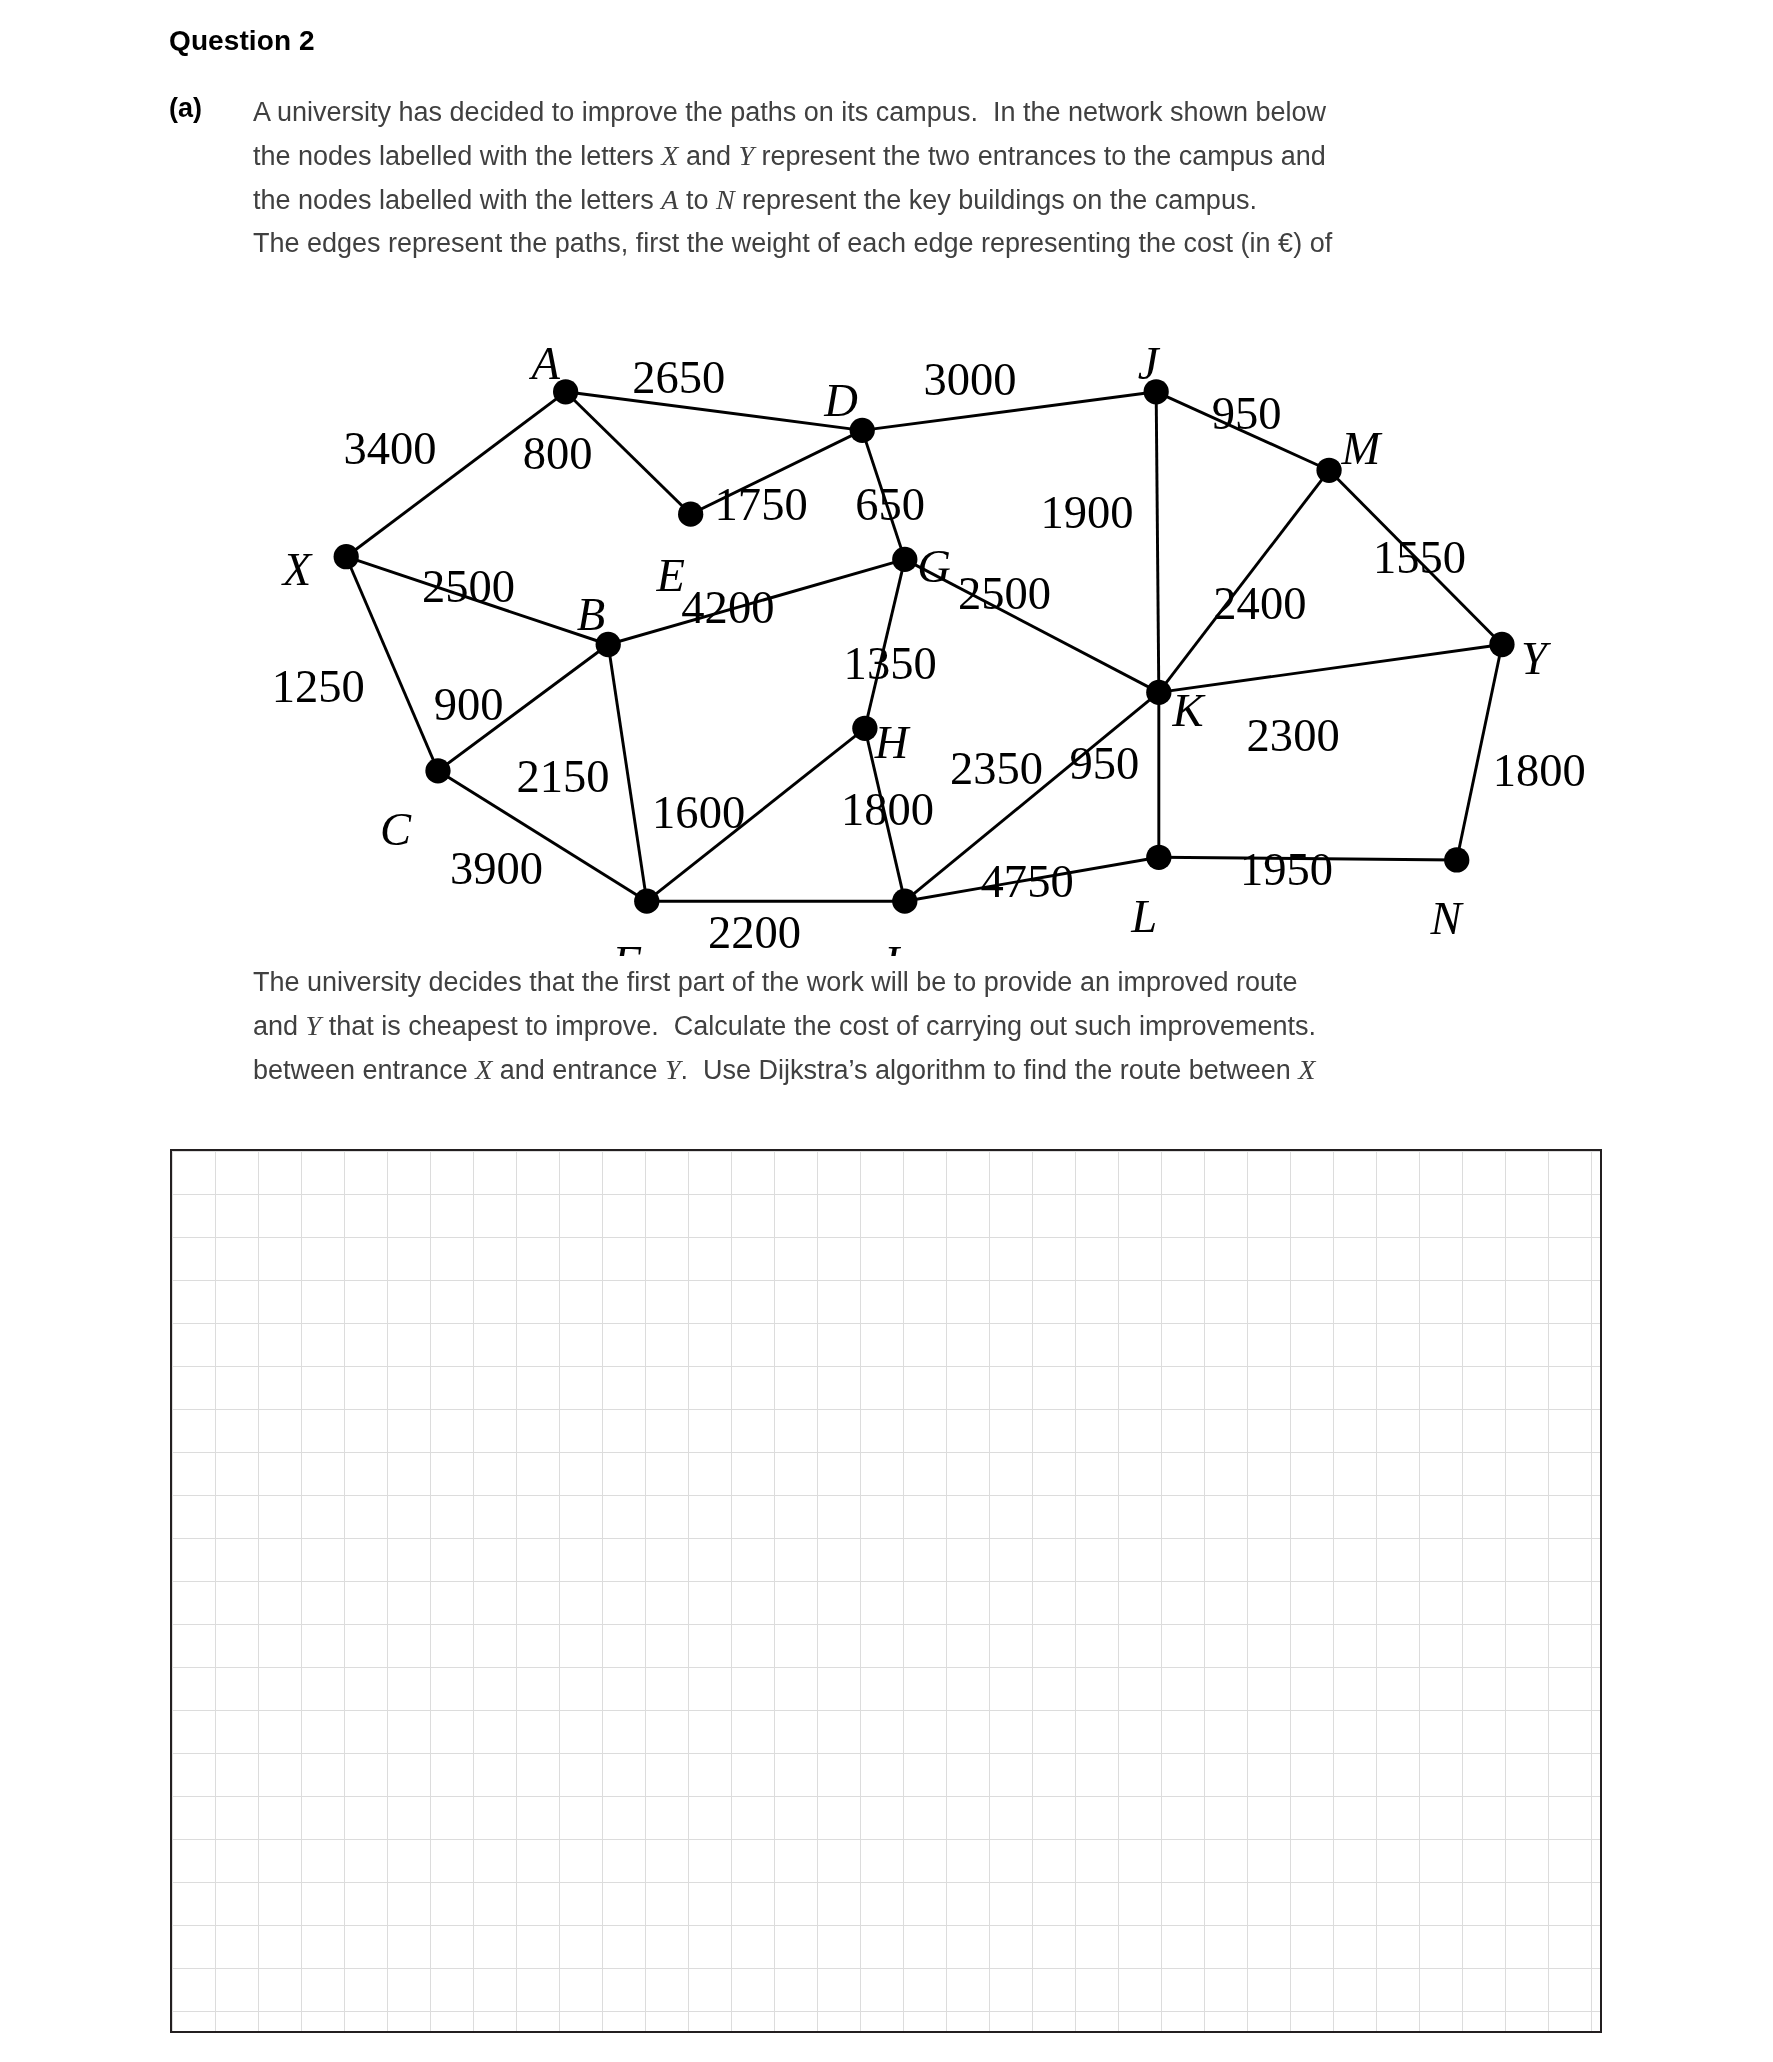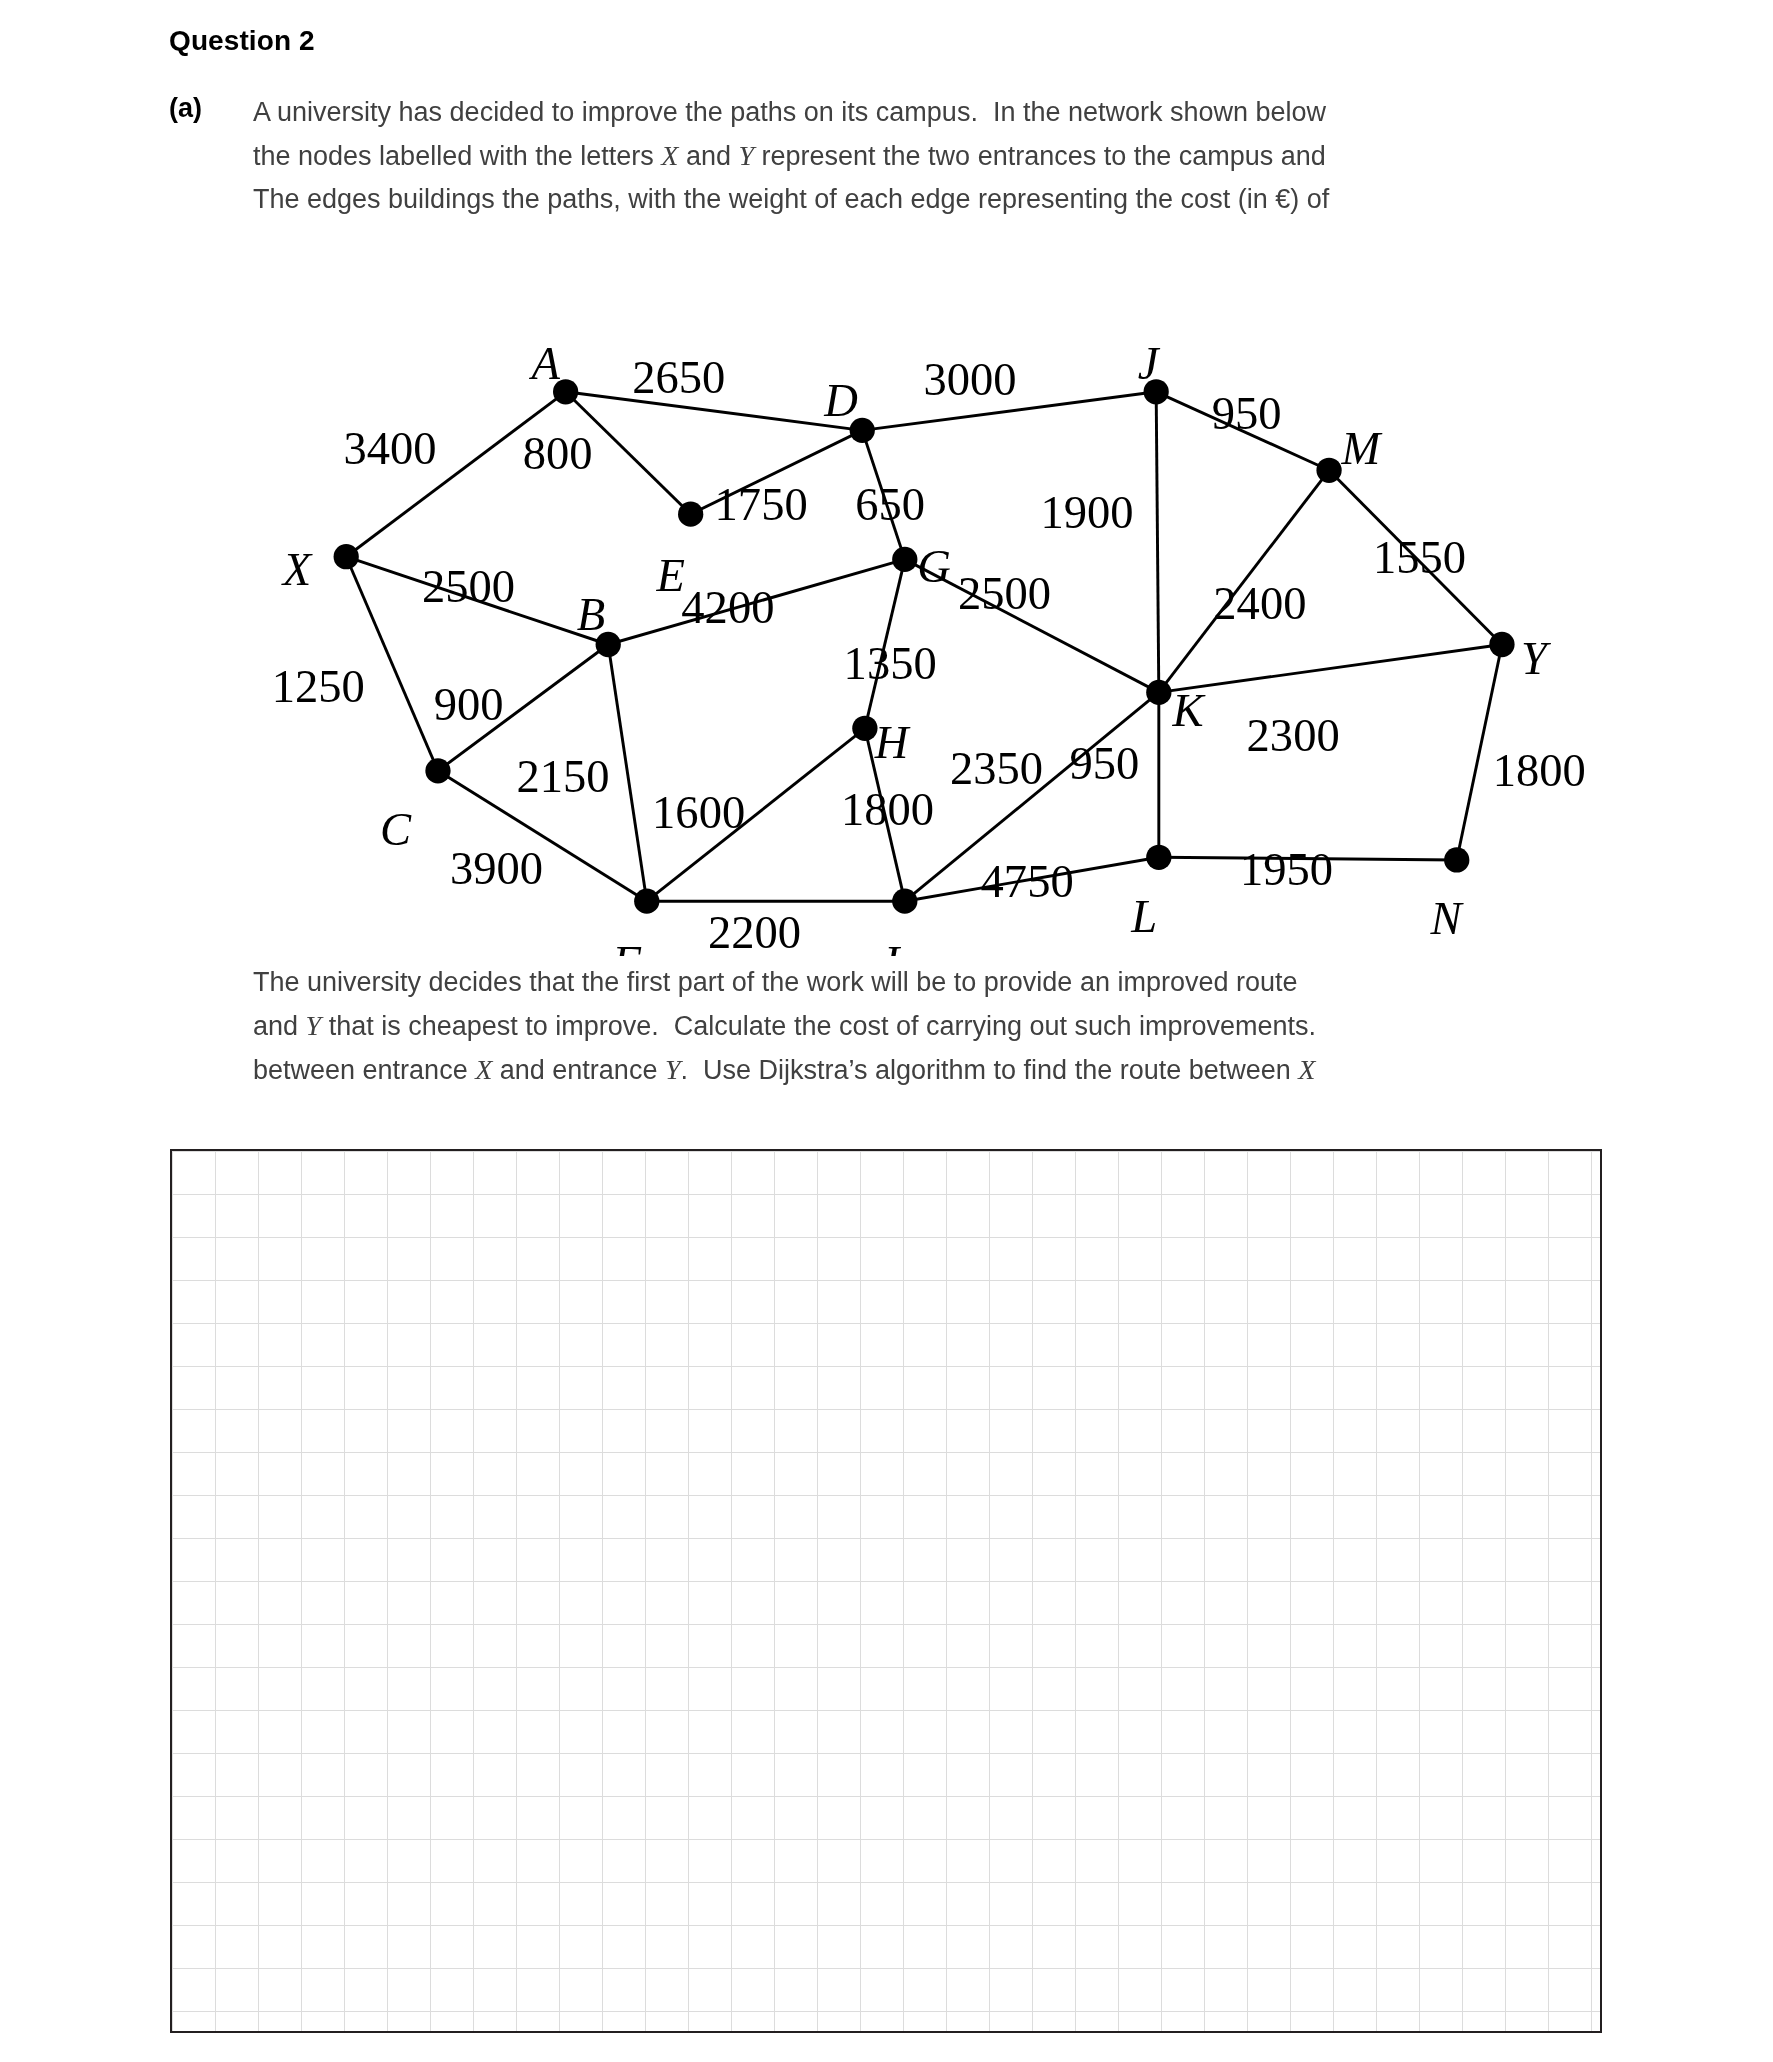--- a/index.html
+++ b/index.html
@@ -118,21 +118,22 @@
 
 <div id="page">
 
   <div class="q-heading">Question 2</div>
 
   <div class="part-label">(a)</div>
 
   <div class="body-block" id="intro-text">
     <p>A university has decided to improve the paths on its campus.&nbsp; In the network shown below</p>
     <p>the nodes labelled with the letters <span class="mvar">X</span> and <span class="mvar">Y</span> represent the two entrances to the campus and</p>
-    <p>The edges buildings the paths, with the weight of each edge representing the cost (in €) of</p>
+    <p>the nodes labelled with the letters <span class="mvar">A</span> to <span class="mvar">N</span> represent the key buildings on the campus.</p>
+    <p>The edges represent the paths, first the weight of each edge representing the cost (in €) of</p>
   </div>
 
   <div id="network-wrap">
     <svg id="network-svg" viewBox="0 0 1100 484" preserveAspectRatio="xMinYMin meet">
       <g id="edge-lines">
           <line x1="143" y1="184" x2="308" y2="60" class="edge-line"></line>
           <line x1="308" y1="60" x2="402" y2="152" class="edge-line"></line>
           <line x1="308" y1="60" x2="531" y2="89" class="edge-line"></line>
           <line x1="402" y1="152" x2="531" y2="89" class="edge-line"></line>
           <line x1="531" y1="89" x2="752" y2="60" class="edge-line"></line>

